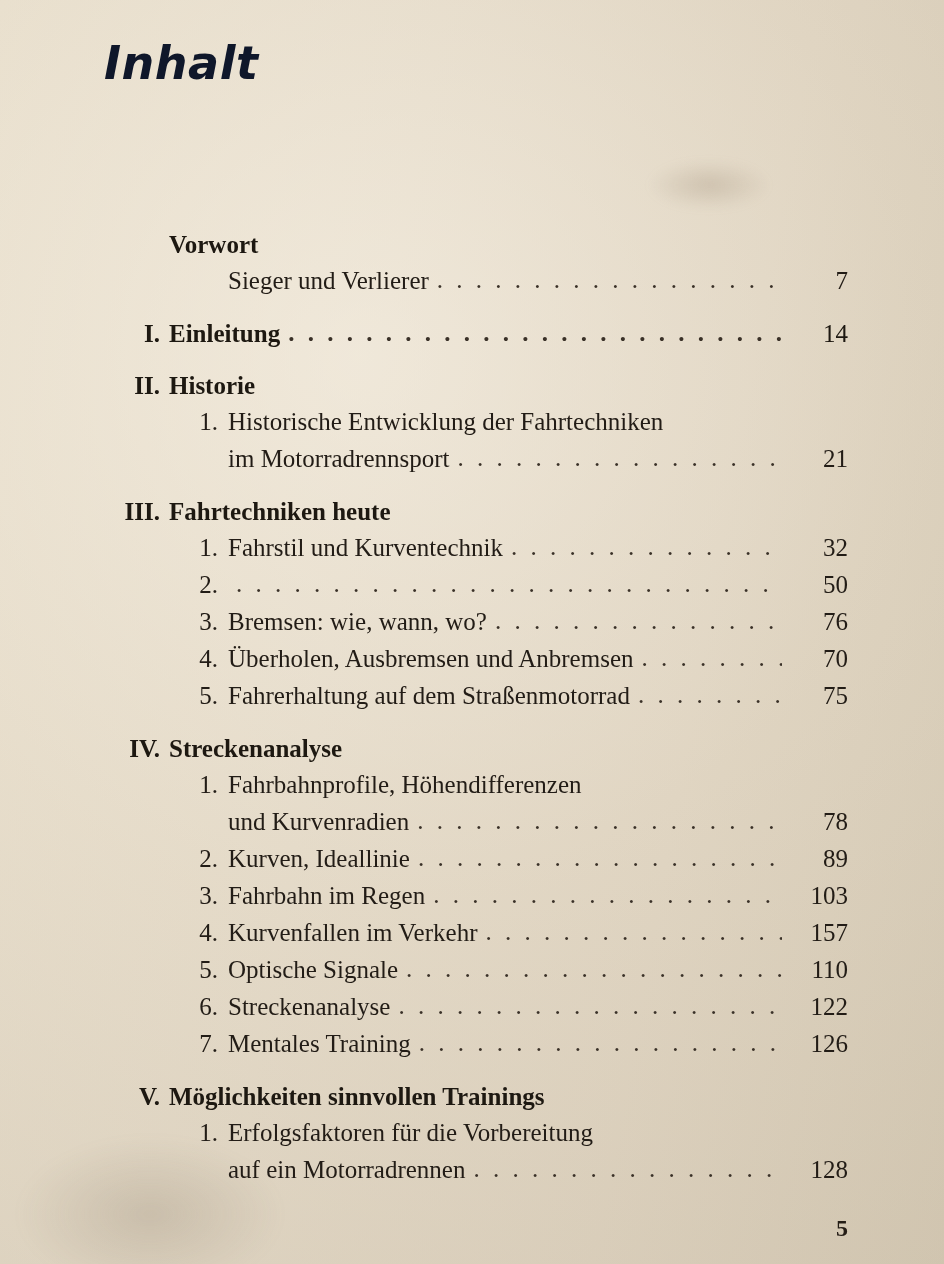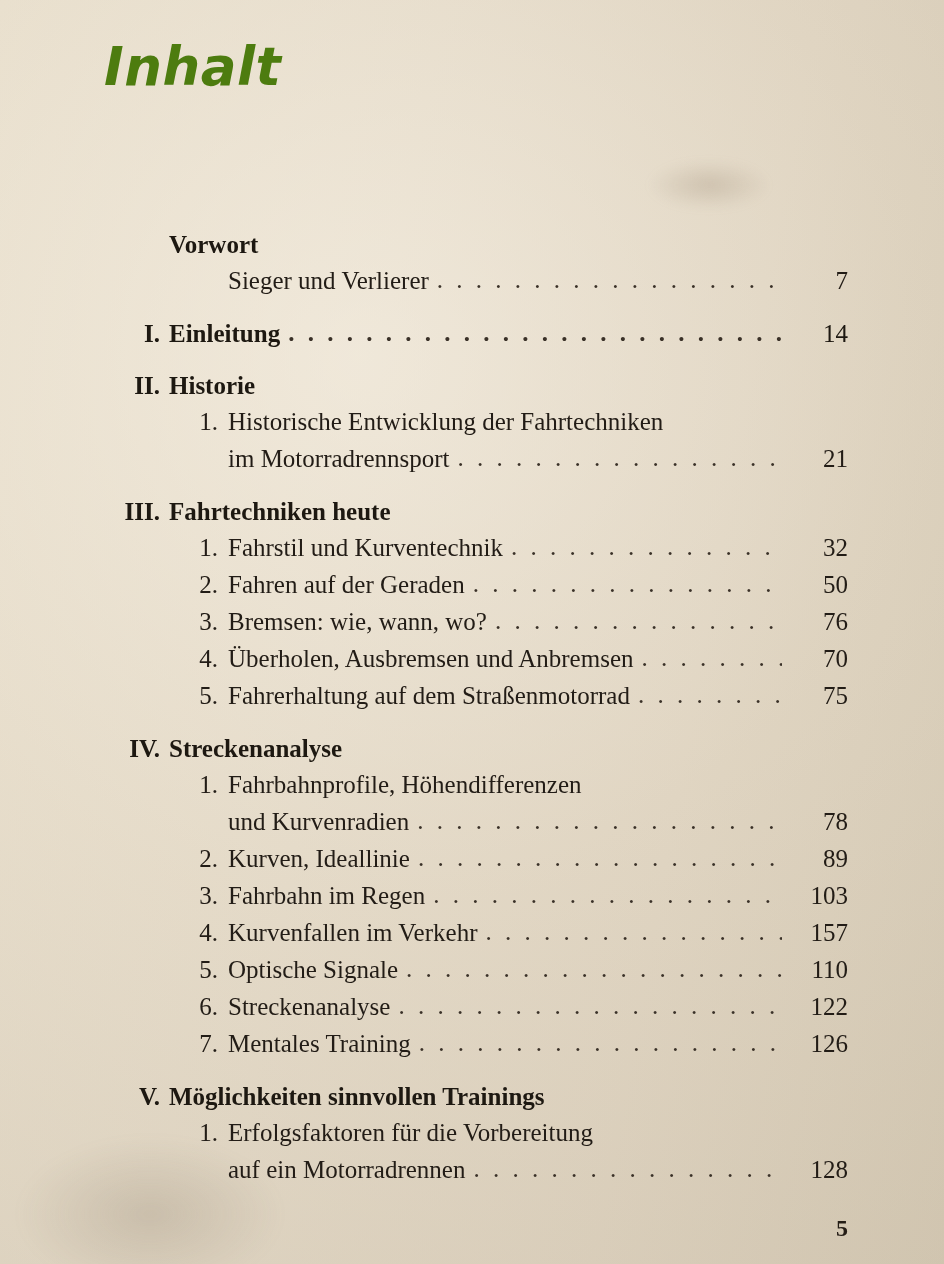--- a/index.html
+++ b/index.html
@@ -48,23 +48,23 @@
     padding: 0;
   }
 
   .title {
     position: absolute;
     left: 104px;
     top: 36px;
     font-family: "DejaVu Sans", sans-serif;
     font-style: italic;
     font-weight: 700;
-    font-size: 53px;
+    font-size: 46px;
     letter-spacing: 0.5px;
-    color: #4d7c0f;
+    color: #0f172a;
   }
 
   .toc {
     position: absolute;
     left: 100px;
     top: 228px;
     width: 748px;
   }
 
   .group {
@@ -206,21 +206,20 @@
           <span class="pg"></span>
         </div>
         <div class="sub-row">
           <span class="sub-num">1.</span>
           <span class="sub-text">Fahrstil und Kurventechnik</span>
           <span class="leader">. . . . . . . . . . . . . . . . . . . . . . . . . . . . . . . . . . . . . . . . . . . . . . . . . . . . . . . . . .</span>
           <span class="pg">32</span>
         </div>
         <div class="sub-row">
           <span class="sub-num">2.</span>
-          <span class="sub-text">Fahren auf der Geraden</span>
           <span class="leader">. . . . . . . . . . . . . . . . . . . . . . . . . . . . . . . . . . . . . . . . . . . . . . . . . . . . . . . . . .</span>
           <span class="pg">50</span>
         </div>
         <div class="sub-row">
           <span class="sub-num">3.</span>
           <span class="sub-text">Bremsen: wie, wann, wo?</span>
           <span class="leader">. . . . . . . . . . . . . . . . . . . . . . . . . . . . . . . . . . . . . . . . . . . . . . . . . . . . . . . . . .</span>
           <span class="pg">76</span>
         </div>
         <div class="sub-row">

